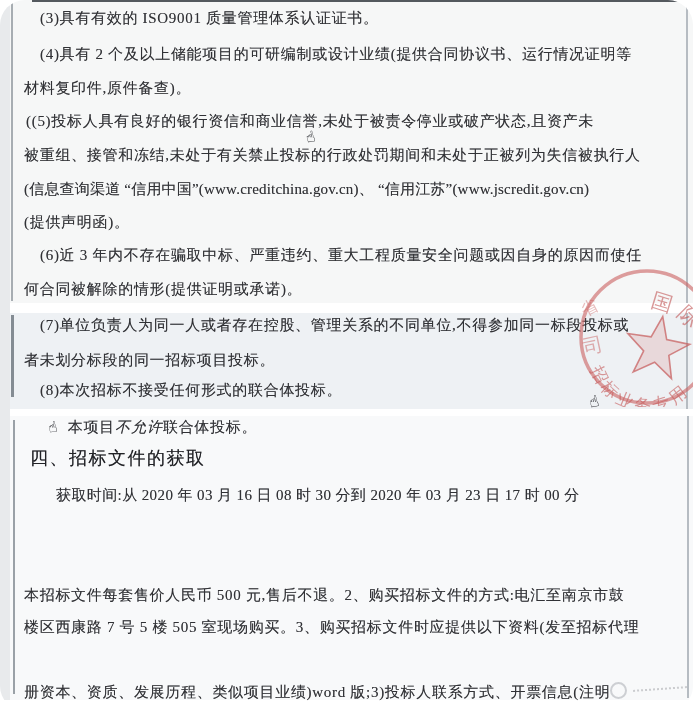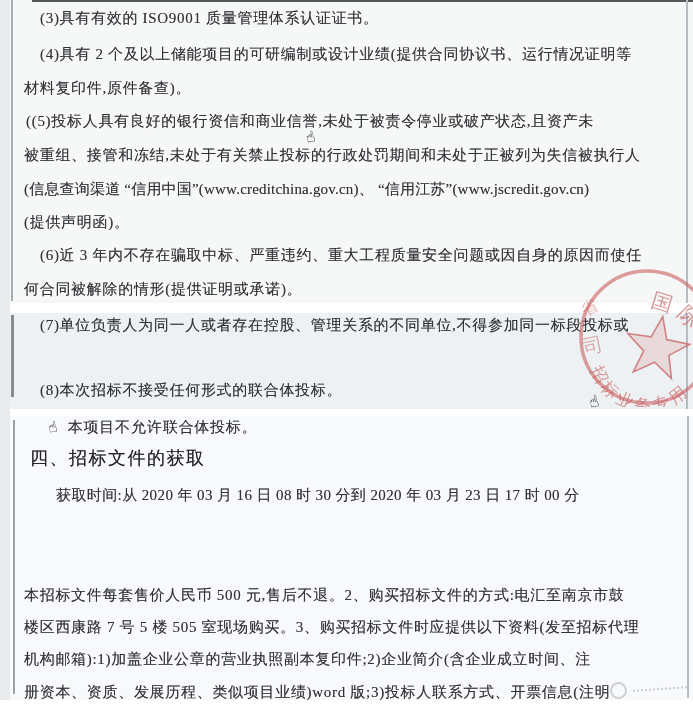--- a/index.html
+++ b/index.html
@@ -1,19 +1,20 @@
 <!DOCTYPE html>
 <html><head>
 <meta charset="utf-8">
 <style>
   html,body{margin:0;padding:0;background:#fff;}
   .page{
     position:relative;width:693px;height:711px;overflow:hidden;
     background:#ffffff;
     font-family:"Liberation Serif","DejaVu Serif",serif;
+    border-radius:25px;
   }
   
   .gutter{position:absolute;left:0;top:0;width:10px;height:700px;background:#e8eaec;}
   .strip{position:absolute;left:10px;right:0;}
   .strip1{top:0;height:303px;background:#f6f7f7;}
   .strip2{top:313px;height:96px;background:#eef1f4;}
   .strip3{top:416px;height:284px;background:#f8f9fa;}
   
   .vline{position:absolute;width:2px;background:#a7adb2;}
   .vl1{left:11px;top:0;height:301px;}
@@ -29,21 +30,21 @@
     font-size:15px;line-height:17px;letter-spacing:0.7px;
     color:#313236;text-shadow:0 0 0.6px rgba(40,40,45,.45);
   }
   .heading{
     position:absolute;white-space:nowrap;
     font-size:18px;font-weight:normal;letter-spacing:1.5px;
     color:#212226;text-shadow:0 0 0.6px rgba(20,20,25,.5);
   }
   .bullet-line{position:absolute;white-space:nowrap;font-size:15px;color:#313236;
     text-shadow:0 0 0.6px rgba(40,40,45,.45);letter-spacing:0.7px;}
-  .bullet-line .emph{letter-spacing:1px;}
+  .bullet-line .emph{font-style:italic;letter-spacing:1px;}
   .hand{
     position:absolute;font-family:"DejaVu Sans",sans-serif;
     color:#3a3c40;transform:rotate(-14deg);text-shadow:0 0 0.5px rgba(40,40,45,.5);
   }
   .hand1{left:306px;top:128px;font-size:15px;}
   .hand2{left:589px;top:392px;font-size:16px;}
   .hand-bullet{font-family:"DejaVu Sans",sans-serif;display:inline-block;
     transform:rotate(-12deg);margin-right:10px;font-size:15px;color:#3a3c40;}
   
   .stamp-clip{position:absolute;left:573px;top:267px;width:120px;height:140px;overflow:hidden;}
@@ -74,32 +75,32 @@
   <div class="line" style="top:10px;left:40px">(3)具有有效的 ISO9001 质量管理体系认证证书。</div>
   <div class="line" style="top:46px;left:40px">(4)具有 2 个及以上储能项目的可研编制或设计业绩(提供合同协议书、运行情况证明等</div>
   <div class="line" style="top:80px;left:24px">材料复印件,原件备查)。</div>
   <div class="line" style="top:113px;left:26px">((5)投标人具有良好的银行资信和商业信誉,未处于被责令停业或破产状态,且资产未</div>
   <div class="line" style="top:181px;left:24px;letter-spacing:0.2px">(信息查询渠道 “信用中国”(www.creditchina.gov.cn)、 “信用江苏”(www.jscredit.gov.cn)</div>
   <div class="line" style="top:147px;left:24px">被重组、接管和冻结,未处于有关禁止投标的行政处罚期间和未处于正被列为失信被执行人</div>
   <div class="line" style="top:214px;left:24px">(提供声明函)。</div>
   <div class="line" style="top:247px;left:40px">(6)近 3 年内不存在骗取中标、严重违约、重大工程质量安全问题或因自身的原因而使任</div>
   <div class="line" style="top:281px;left:24px">何合同被解除的情形(提供证明或承诺)。</div>
   <div class="line" style="top:317px;left:40px">(7)单位负责人为同一人或者存在控股、管理关系的不同单位,不得参加同一标段投标或</div>
+  <div class="line" style="top:352px;left:24px">者未划分标段的同一招标项目投标。</div>
   <div class="line" style="top:382px;left:40px">(8)本次招标不接受任何形式的联合体投标。</div>
 
   <div class="bullet-line" style="top:418px;left:48px">
     <span class="hand-bullet">☝</span><span>本项目</span><span class="emph">不允许</span><span>联合体投标。</span>
   </div>
 
   <div class="heading" style="top:446px;left:30px">四、招标文件的获取</div>
 
   <div class="line" style="top:487px;left:56px;letter-spacing:0.4px">获取时间:从 2020 年 03 月 16 日  08 时 30 分到 2020 年 03 月 23 日  17 时 00 分</div>
   <div class="line" style="top:587px;left:24px">本招标文件每套售价人民币 500 元,售后不退。2、购买招标文件的方式:电汇至南京市鼓</div>
   <div class="line" style="top:619px;left:24px">楼区西康路 7 号 5 楼 505 室现场购买。3、购买招标文件时应提供以下资料(发至招标代理</div>
-  <div class="line" style="top:651px;left:24px">机构邮箱):1)加盖企业公章的营业执照副本复印件;2)企业简介(含企业成立时间、注</div>
   <div class="line" style="top:684px;left:24px">册资本、资质、发展历程、类似项目业绩)word 版;3)投标人联系方式、开票信息(注明</div>
 
   <div class="stamp-clip">
     <svg width="160" height="160" viewBox="0 0 160 160">
       <defs>
         <path id="arcTop" d="M 22,78 A 55,55 0 0 1 126,78"></path>
         <path id="arcBot" d="M 16,86 A 58,58 0 0 0 132,86"></path>
       </defs>
       <circle cx="74" cy="70" r="66" fill="none" stroke="rgba(203,100,100,0.62)" stroke-width="3.5"></circle>
       <polygon points="84,49 91.9,71.1 115.4,71.8 96.8,86.2 103.4,108.7 84,95.5 64.6,108.7 71.2,86.2 52.6,71.8 76.1,71.1" transform="rotate(10 84 82)" fill="rgba(214,128,128,0.22)" stroke="rgba(198,92,92,0.72)" stroke-width="1.6"></polygon>

